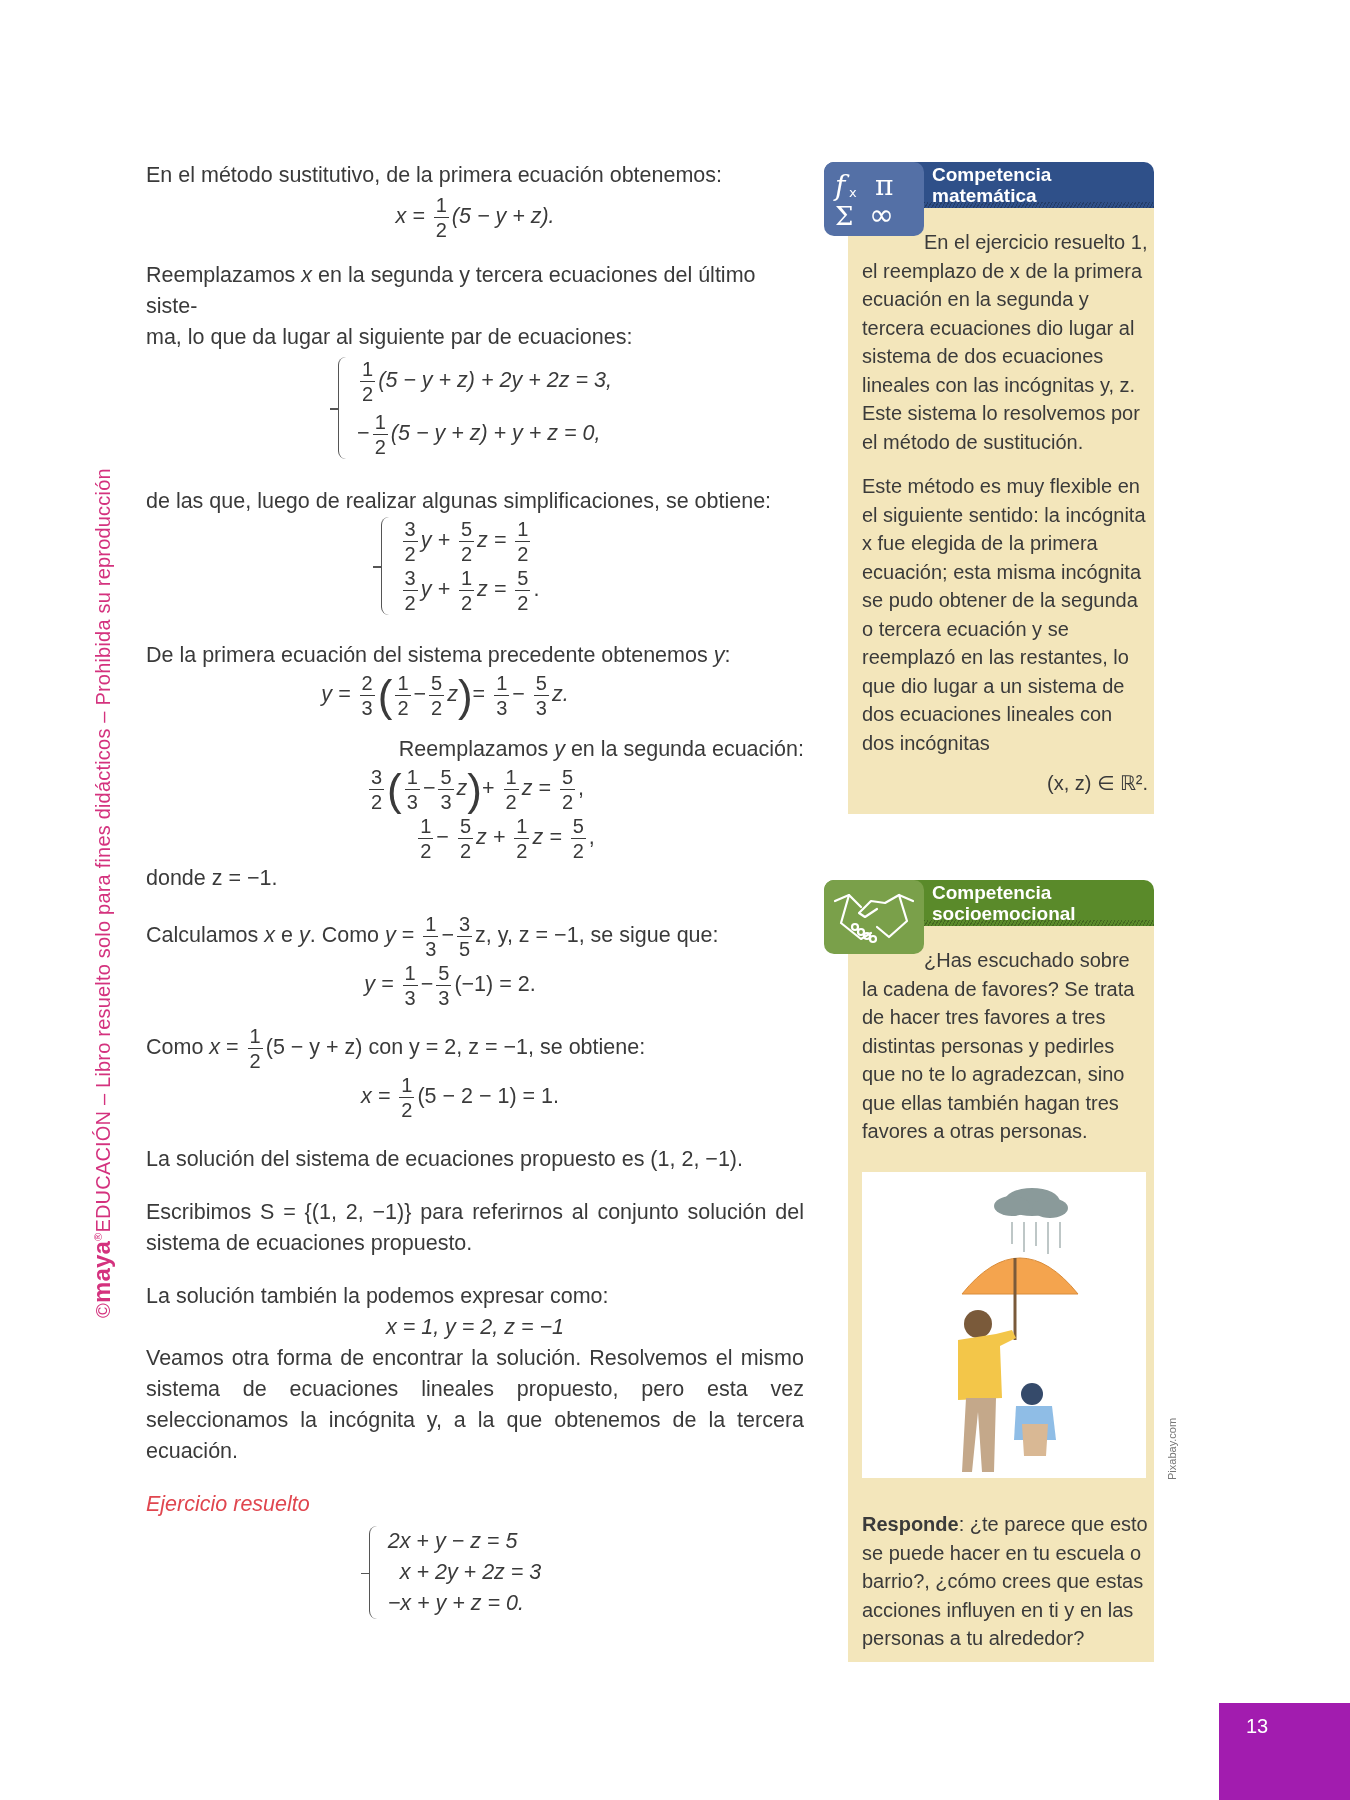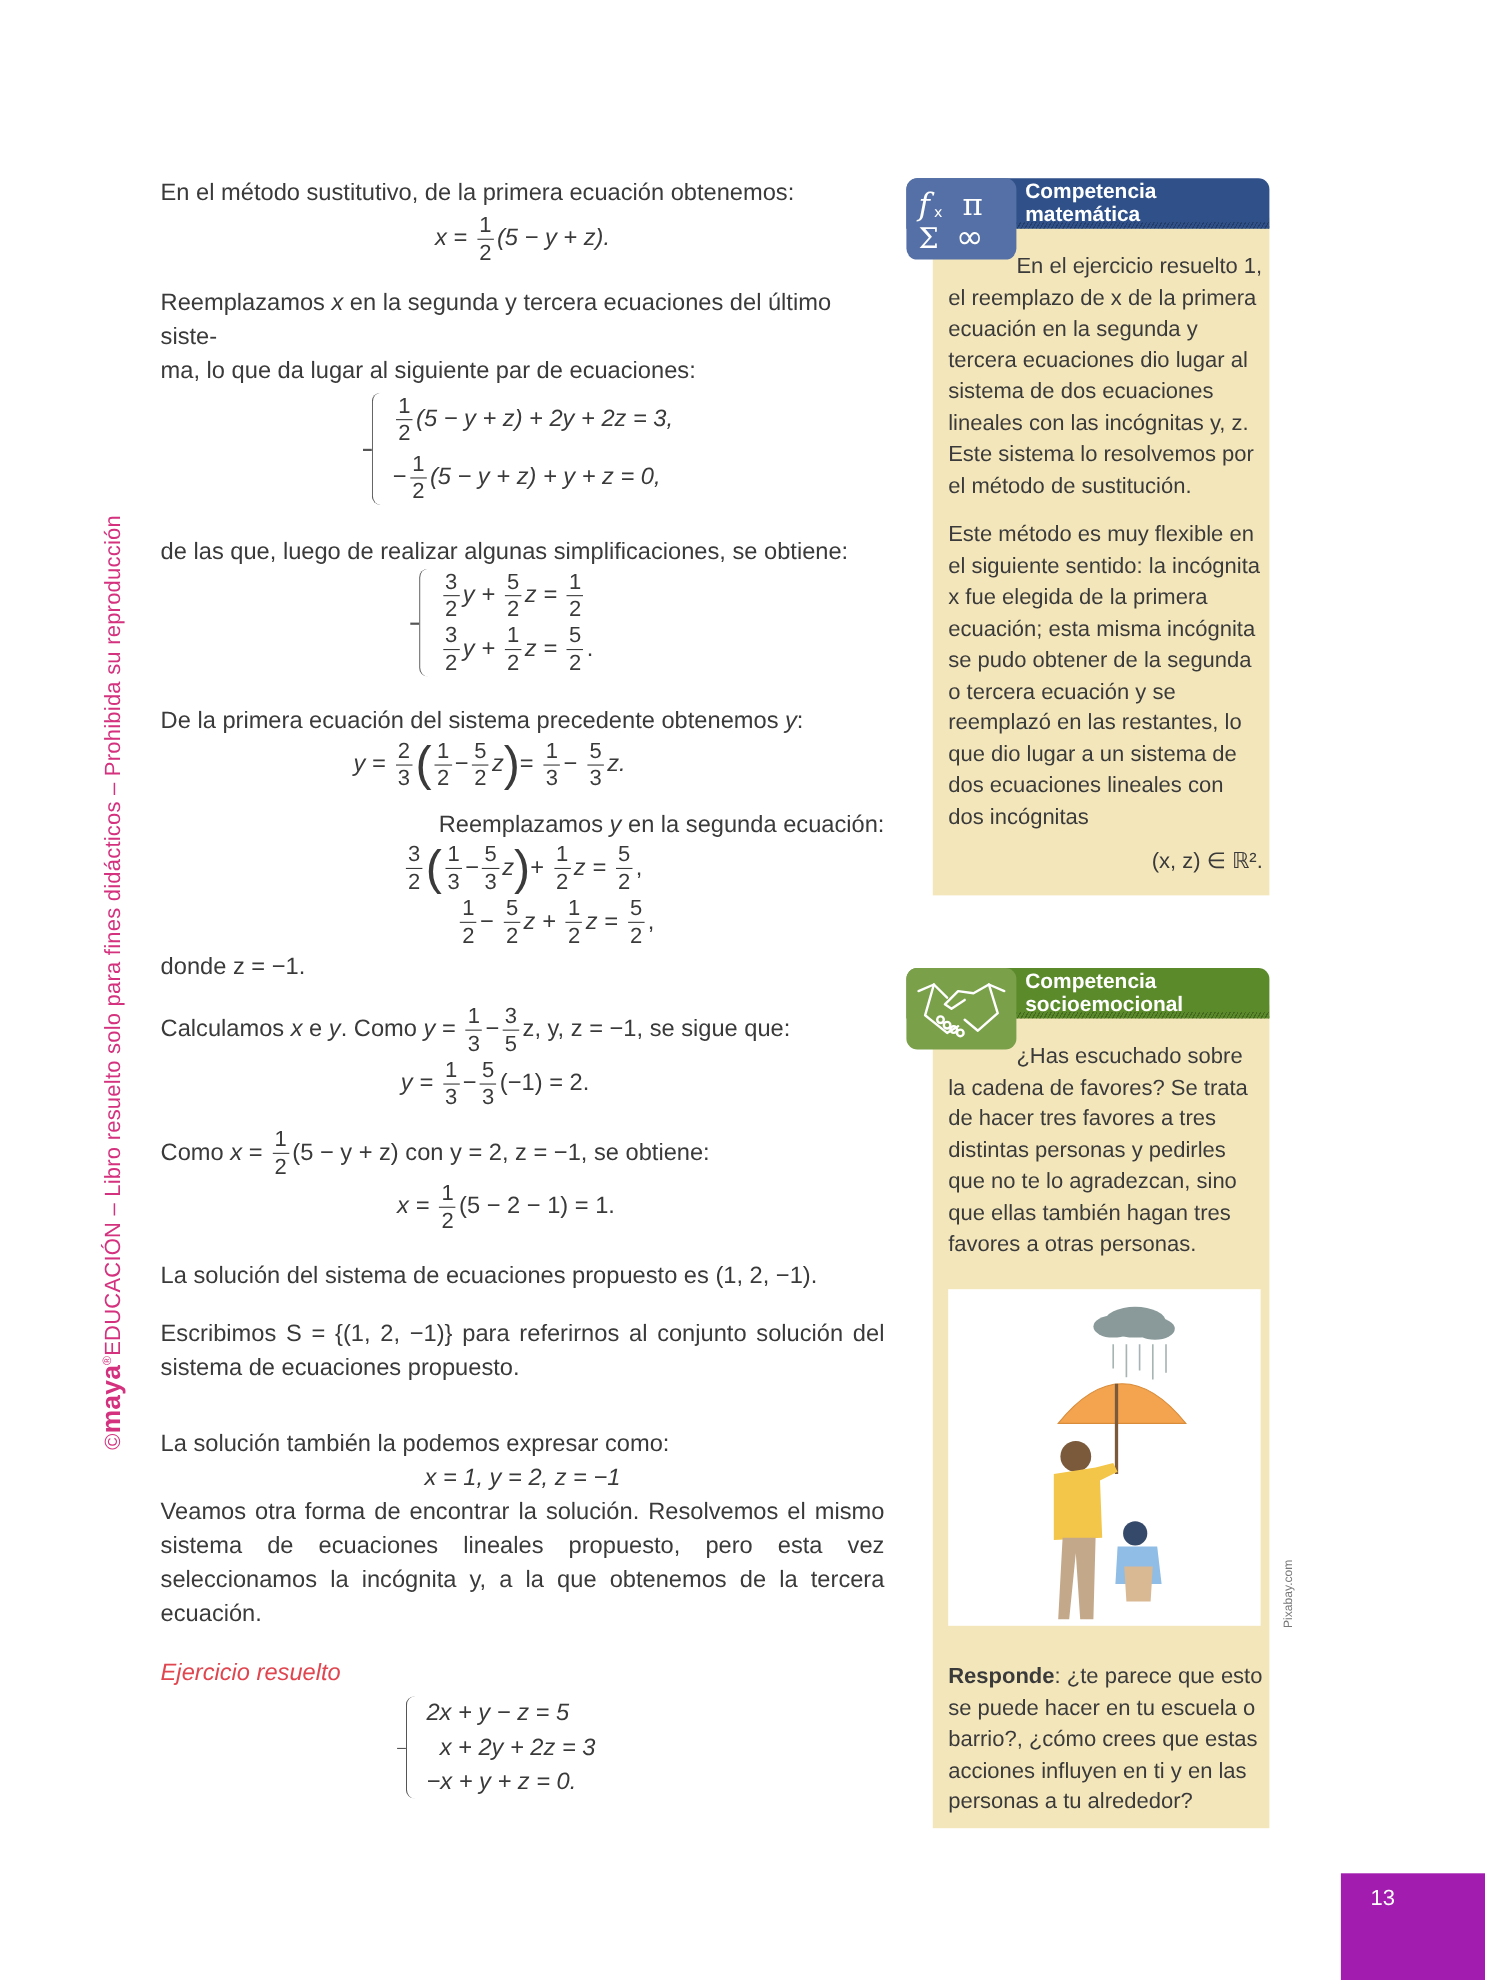--- a/index.html
+++ b/index.html
@@ -215,21 +215,21 @@
   <p class="eq" style="margin-left:-30px;">
     <span class="i">x =</span>
     <span class="frac">
         <span class="num">1</span>
         <span class="den">2</span>
       </span><span>(5 − 2 − 1) = 1.</span>
   </p>
 
   <p class="p" style="margin-top:22px;">La solución del sistema de ecuaciones propuesto es (1, 2, −1).</p>
   <p class="p" style="margin-top:22px; text-align:justify;">Escribimos S = {(1, 2, −1)} para referirnos al conjunto solución del sistema de ecuaciones propuesto.</p>
-  <p class="p" style="margin-top:38px;">La solución también la podemos expresar como:</p>
+  <p class="p" style="margin-top:22px;">La solución también la podemos expresar como:</p>
   <p class="eq i">x = 1, y = 2, z = −1</p>
 
   <p class="p" style="text-align:justify;">Veamos otra forma de encontrar la solución. Resolvemos el mismo sistema de ecuaciones lineales propuesto, pero esta vez seleccionamos la incógnita y, a la que obtenemos de la tercera ecuación.</p>
   <p class="p red-title" style="margin-top:22px;">Ejercicio resuelto</p>
   <div class="eq" style="margin-top:6px;">
     <div class="sys" style="margin-left:-40px;">
       <div class="brace"></div>
       <div class="sys-lines i">
         <div>2x + y − z = 5</div>
         <div style="padding-left:12px;">x + 2y + 2z = 3</div>

